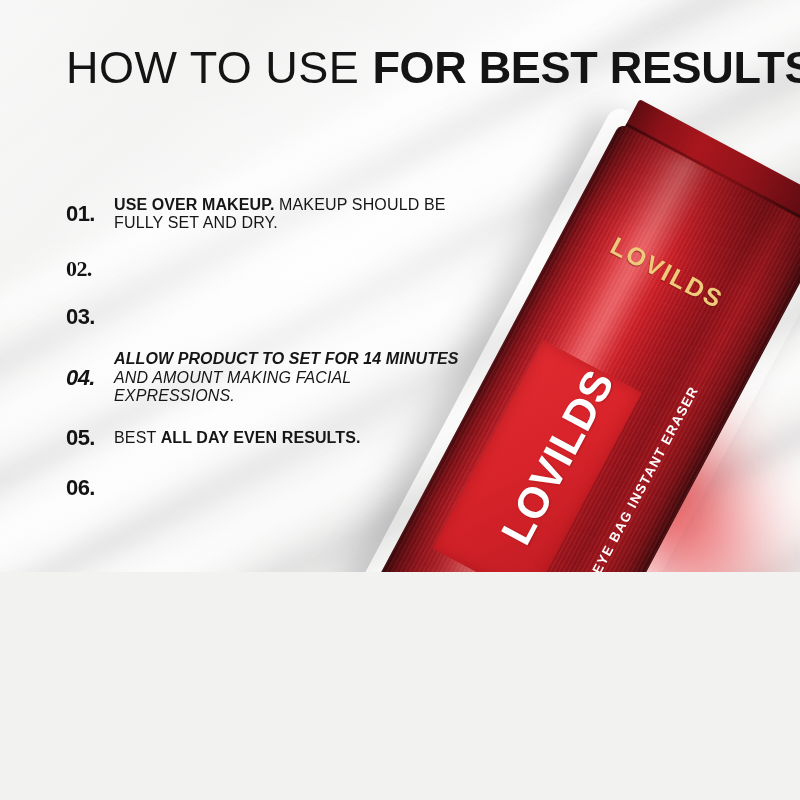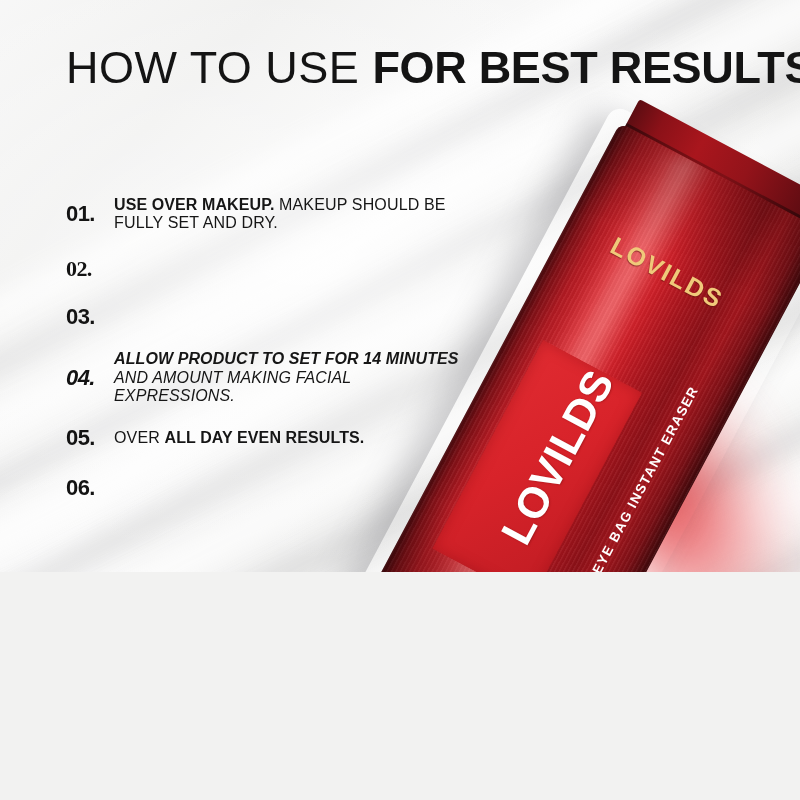--- a/index.html
+++ b/index.html
@@ -274,21 +274,21 @@
       <div class="step-num">03.</div>
     </div>
 
     <div class="step" id="step-4">
       <div class="step-num">04.</div>
       <div class="step-body"><b>ALLOW PRODUCT TO SET FOR 14 MINUTES</b><span> AND AMOUNT MAKING FACIAL EXPRESSIONS.</span></div>
     </div>
 
     <div class="step" id="step-5">
       <div class="step-num">05.</div>
-      <div class="step-body"><span>OVER </span><b>ALL DAY EVEN RESULTS.</b></div>
+      <div class="step-body"><span>BEST </span><b>ALL DAY EVEN RESULTS.</b></div>
     </div>
 
     <div class="step" id="step-6">
       <div class="step-num">06.</div>
     </div>
 
   </div>
 
   <div id="product">
     <div id="glow-right"></div>

